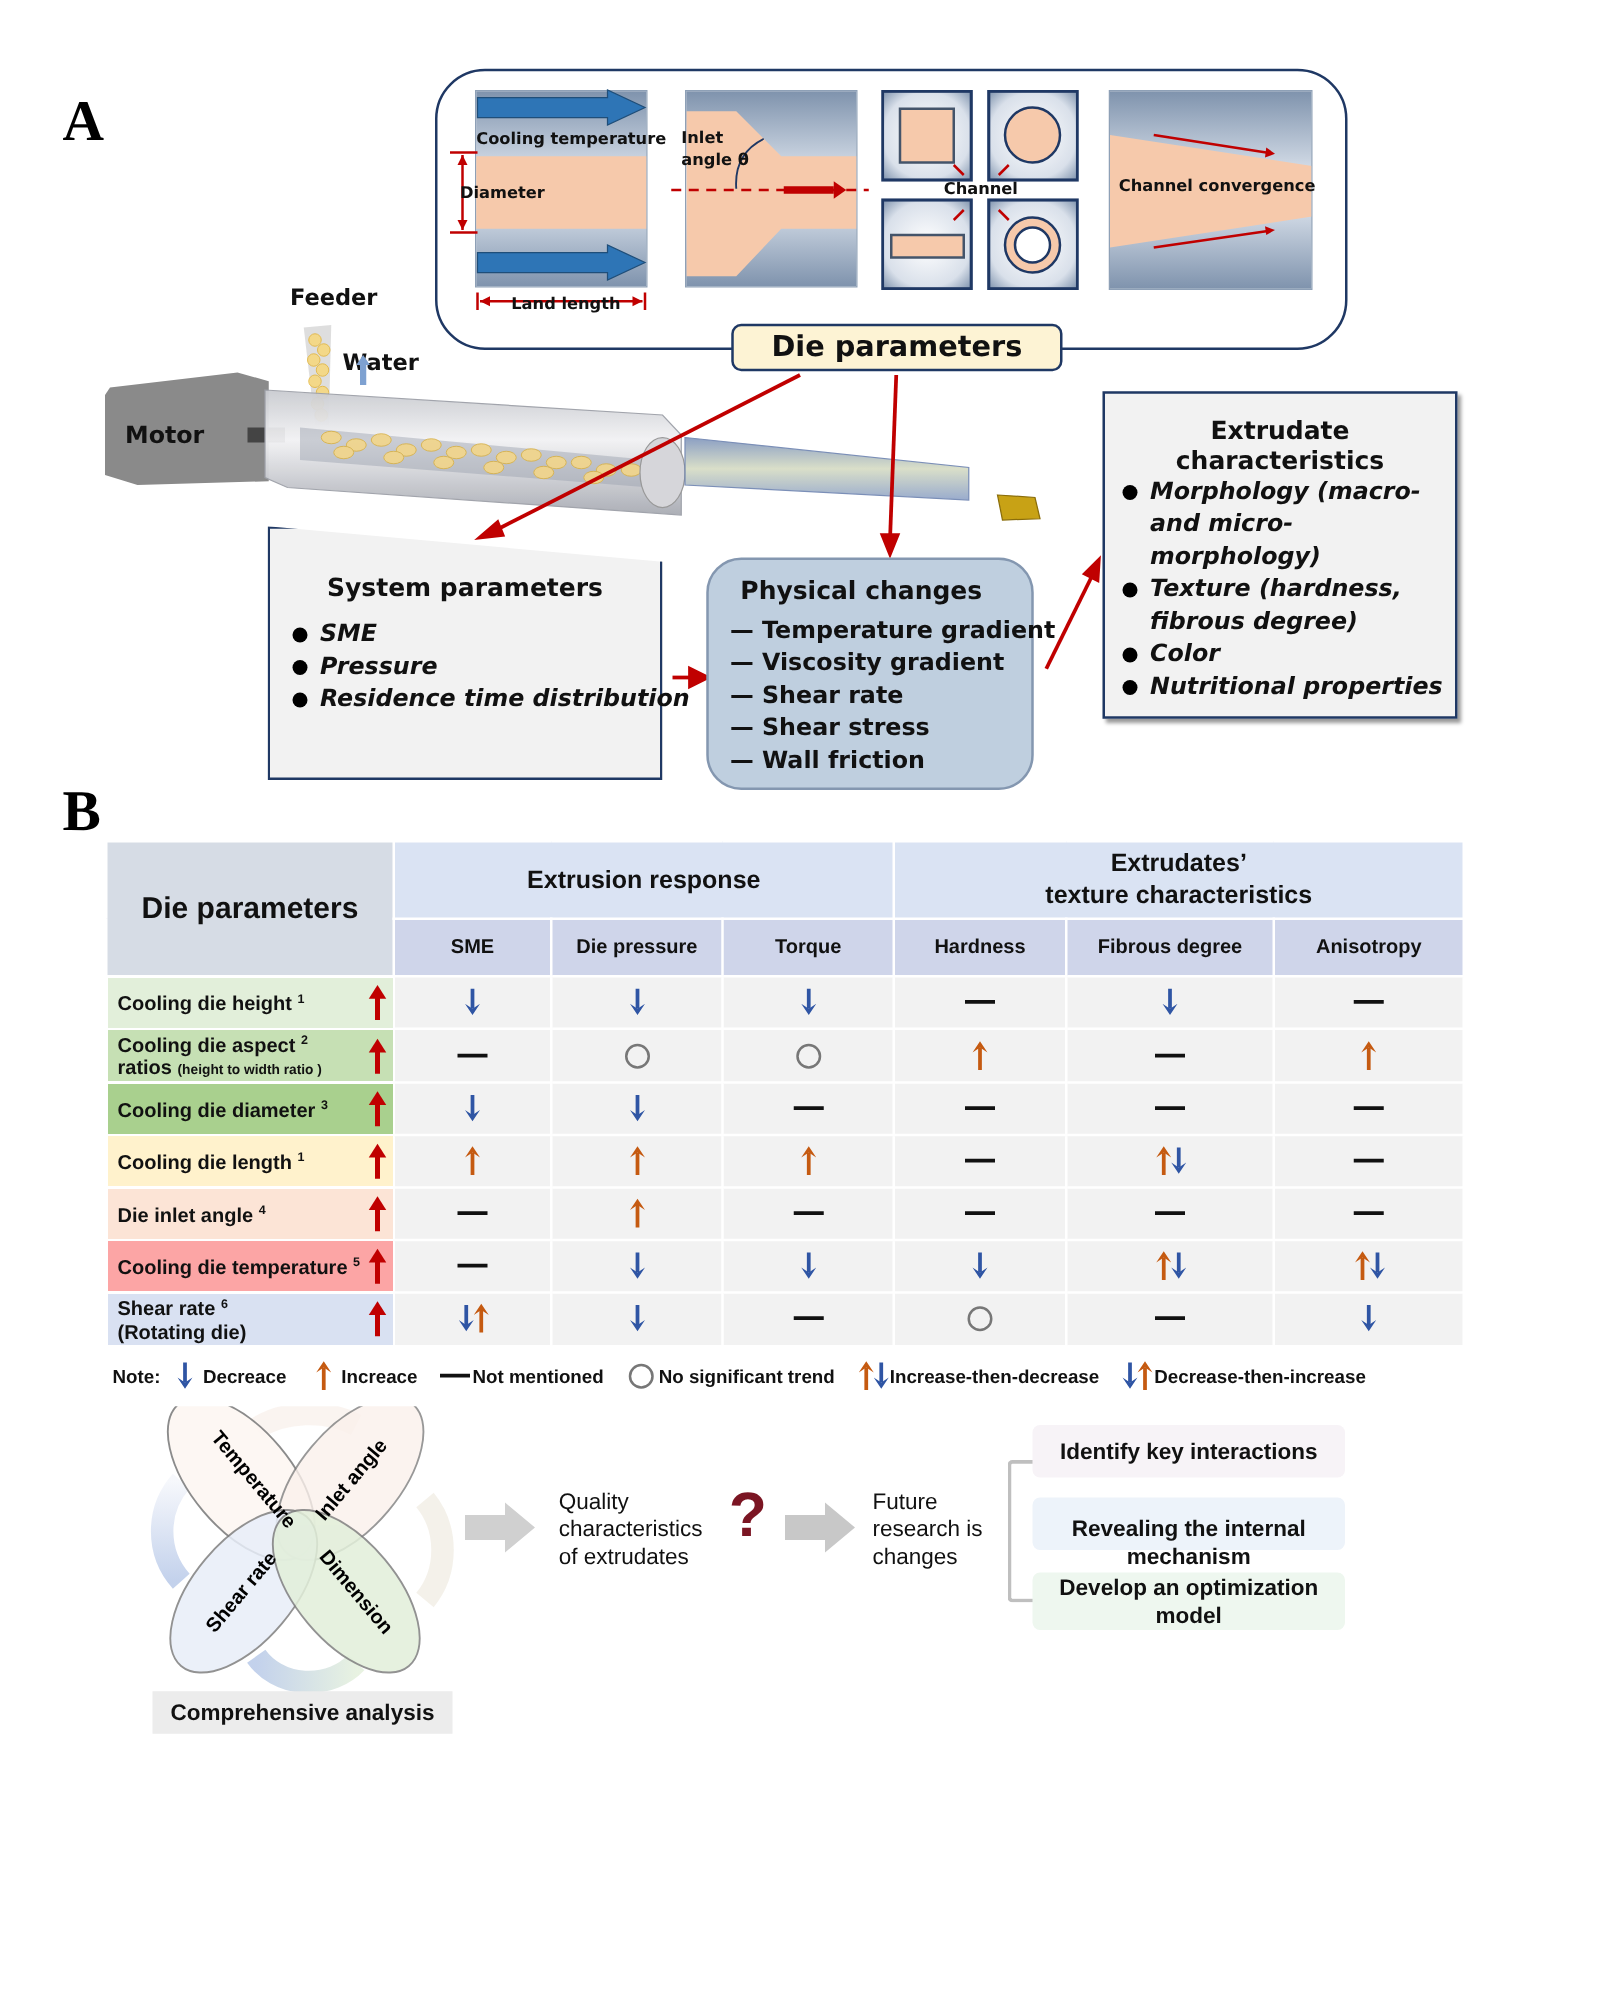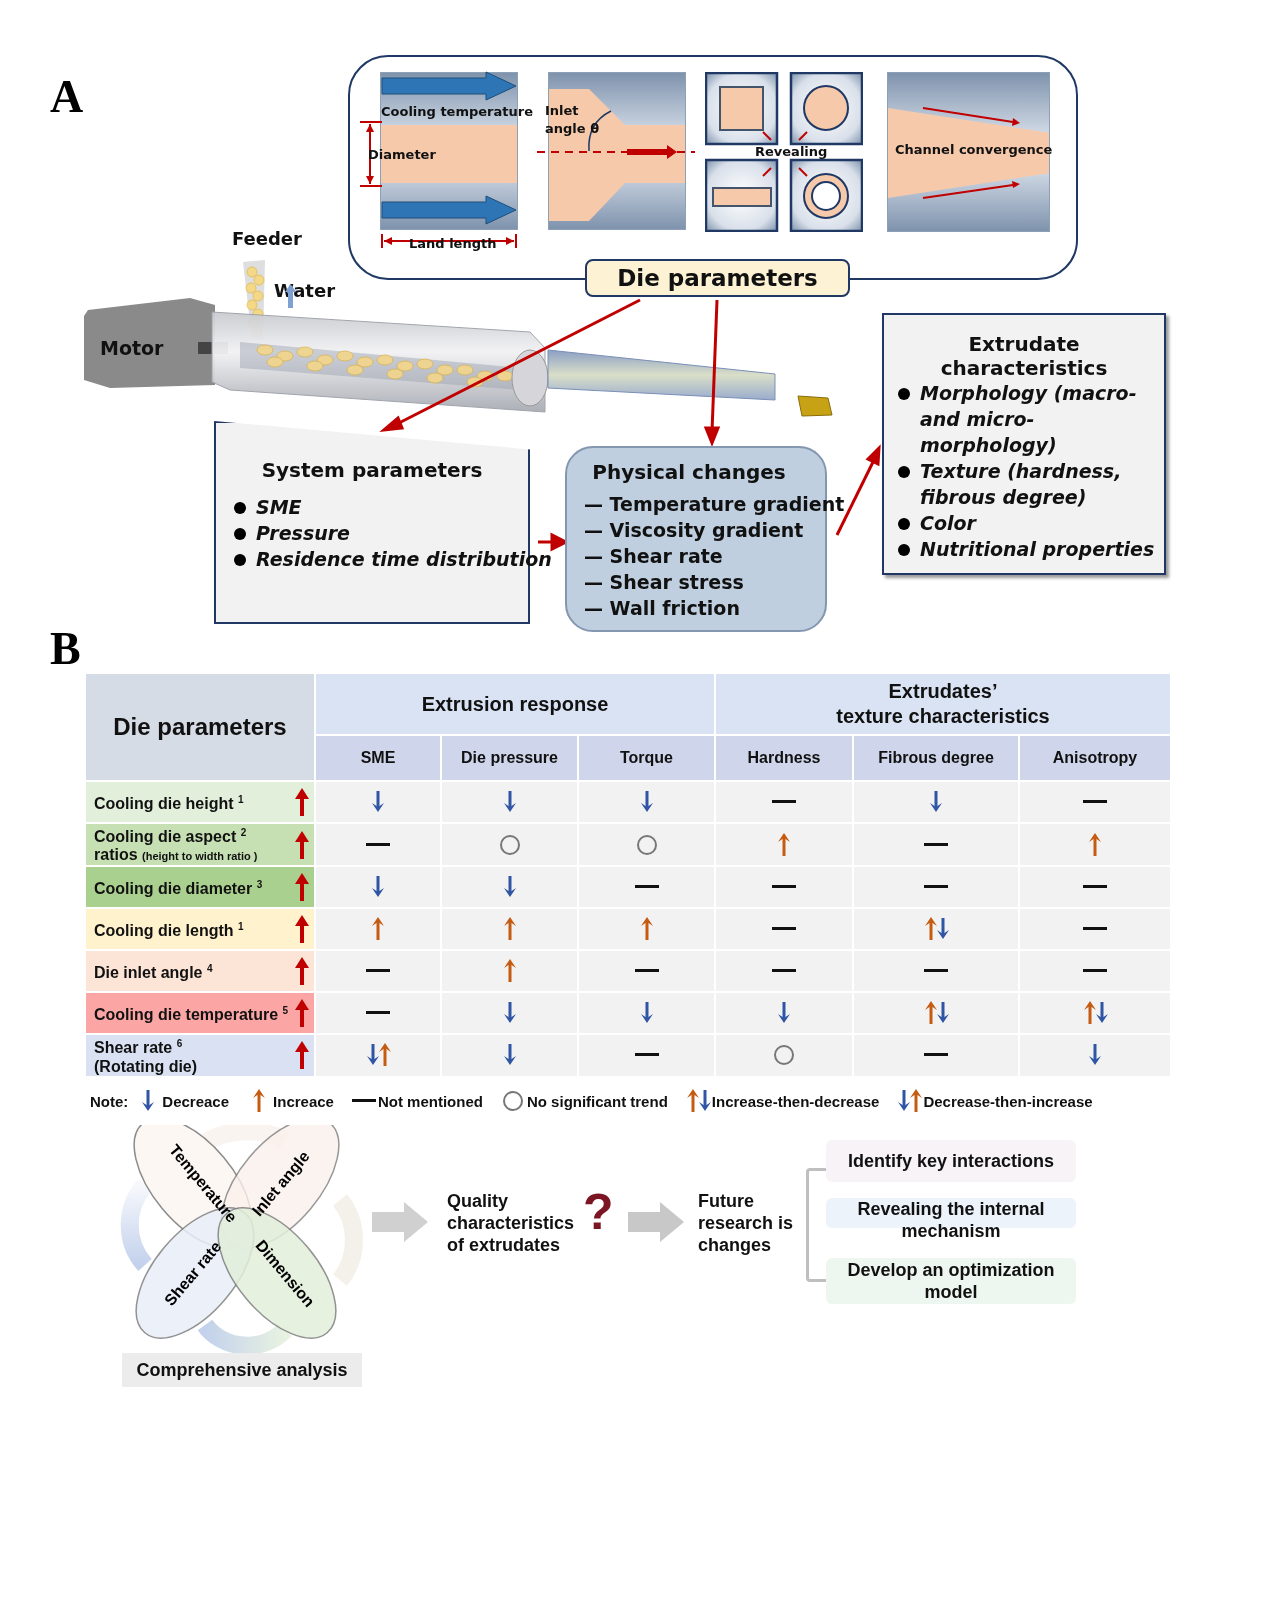--- a/index.html
+++ b/index.html
@@ -32,21 +32,21 @@
   .hdr-sub { background: #cfd5ea; font-size: 16px; font-weight: bold; }
   .cell { background: #f2f2f2; height: 42px; }
   .rowlbl { text-align: left !important; font-size: 16px; font-weight: bold; padding-left: 8px !important; position: relative; }
   .rowlbl sup { font-size: 10px; }
   .rowlbl .small { font-size: 11px; }
   .up-red { position: absolute; right: 4px; top: 50%; transform: translateY(-50%); }
 
   .legend { left: 90px; top: 1088px; font-size: 15px; font-weight: bold; display: flex; align-items: center; gap: 6px; white-space: nowrap; }
   .legend .item { display: flex; align-items: center; margin-right: 10px; }
 
-  .step-text { font-size: 18px; font-weight: bold; line-height: 22px; }
+  .step-text { font-size: 18px; font-weight: normal; line-height: 22px; }
   .rbox { width: 250px; font-size: 18px; font-weight: bold; text-align: center; border-radius: 6px; line-height: 22px; }
 </style>
 </head>
 <body>
 
 <div class="abs panel-letter" style="left:50px;top:70px;">A</div>
 
 <div class="abs die-frame"></div>
 
 <div class="abs sub-img blue-grad" style="left:380px;top:72px;width:138px;height:158px;">
@@ -101,21 +101,21 @@
   <rect x="15" y="15" width="43" height="43" fill="#f6c9ab" stroke="#44546a" stroke-width="2"></rect>
   <circle cx="121" cy="36" r="22" fill="#f6c9ab" stroke="#1f3864" stroke-width="2"></circle>
   <rect x="8" y="116" width="58" height="18" fill="#f6c9ab" stroke="#44546a" stroke-width="2"></rect>
   <circle cx="121" cy="124" r="22" fill="#f6c9ab" stroke="#1f3864" stroke-width="2"></circle>
   <circle cx="121" cy="124" r="14" fill="#ffffff" stroke="#1f3864" stroke-width="2"></circle>
   <line x1="58" y1="60" x2="66" y2="68" stroke="#c00000" stroke-width="2"></line>
   <line x1="102" y1="60" x2="94" y2="68" stroke="#c00000" stroke-width="2"></line>
   <line x1="58" y1="104" x2="66" y2="96" stroke="#c00000" stroke-width="2"></line>
   <line x1="102" y1="104" x2="94" y2="96" stroke="#c00000" stroke-width="2"></line>
 </svg>
-<div class="abs calibri label-sm" style="left:755px;top:144px;">Revealing</div>
+<div class="abs calibri label-sm" style="left:755px;top:144px;">Channel</div>
 
 <div class="abs sub-img blue-grad" style="left:887px;top:72px;width:163px;height:160px;overflow:hidden;">
   <svg width="163" height="160" style="position:absolute;left:0;top:0;">
     <polygon points="0,35 163,60 163,100 0,125" fill="#f6c9ab"></polygon>
     <line x1="35" y1="35" x2="125" y2="49" stroke="#c00000" stroke-width="2"></line>
     <polygon points="125,45 132,50 124,53" fill="#c00000"></polygon>
     <line x1="35" y1="125" x2="125" y2="112" stroke="#c00000" stroke-width="2"></line>
     <polygon points="124,108 132,111 125,115" fill="#c00000"></polygon>
   </svg>
 </div>
@@ -632,14 +632,14 @@
 </svg>
 <div class="abs step-text" style="left:698px;top:1190px;">
   <div>Future</div>
   <div>research is</div>
   <div>changes</div>
 </div>
 
 <div class="abs" style="left:806px;top:1168px;width:22px;height:114px;border:3px solid #bfbfbf;border-right:none;border-radius:4px 0 0 4px;"></div>
 
 <div class="abs rbox" style="left:826px;top:1140px;height:42px;line-height:42px;background:#f7f3f7;">Identify key interactions</div>
-<div class="abs rbox" style="left:826px;top:1198px;height:30px;padding-top:0;background:#edf3fa;">Revealing the internal mechanism</div>
+<div class="abs rbox" style="left:826px;top:1198px;height:42px;padding-top:14px;background:#edf3fa;">Revealing the internal mechanism</div>
 <div class="abs rbox" style="left:826px;top:1258px;height:46px;padding-top:1px;background:#eef7ef;">Develop an optimization model</div>
 
 </body></html>

